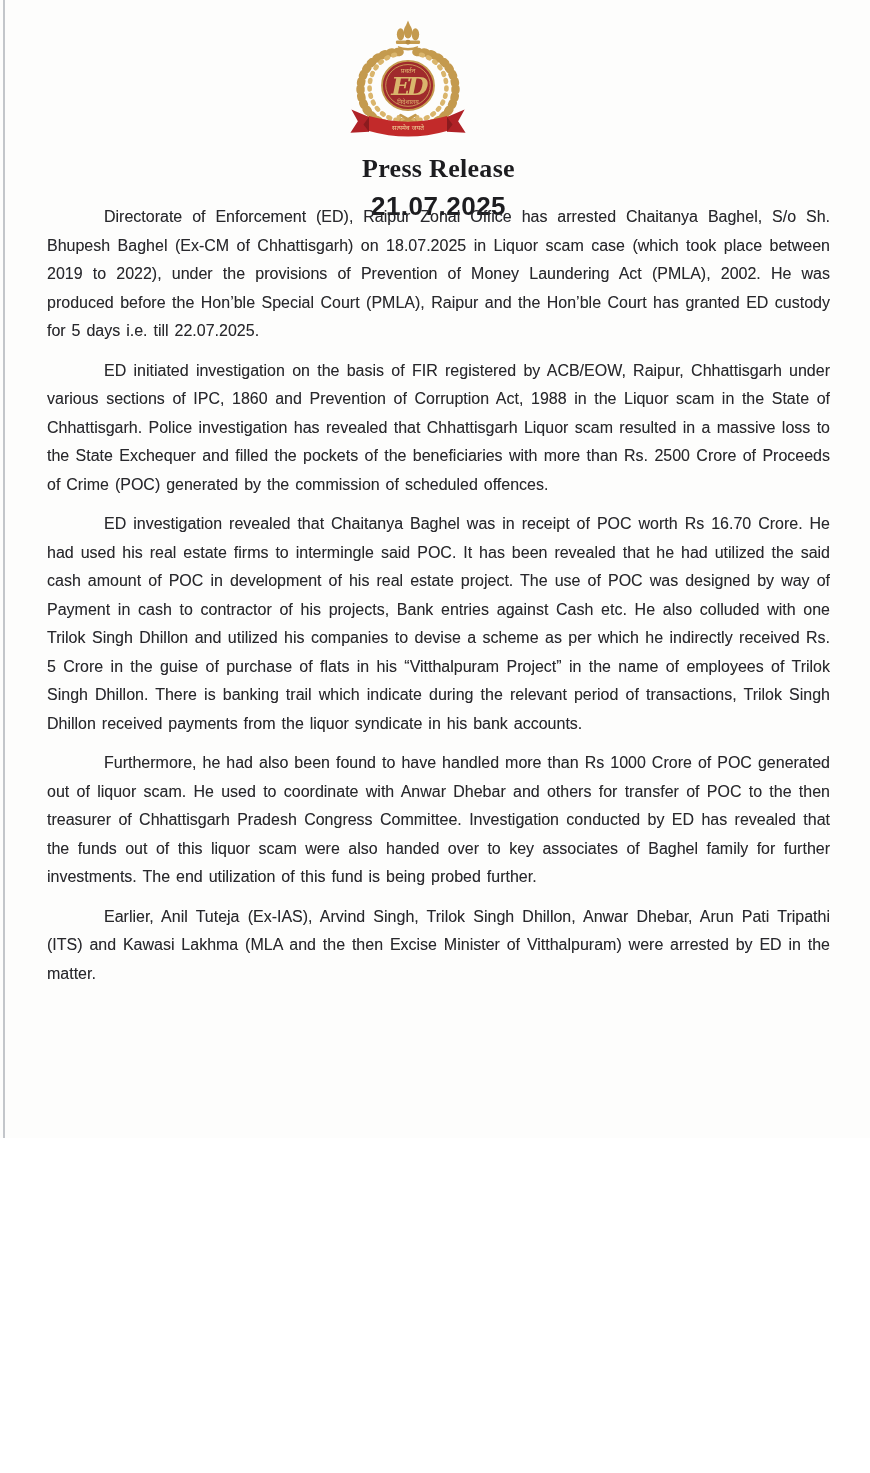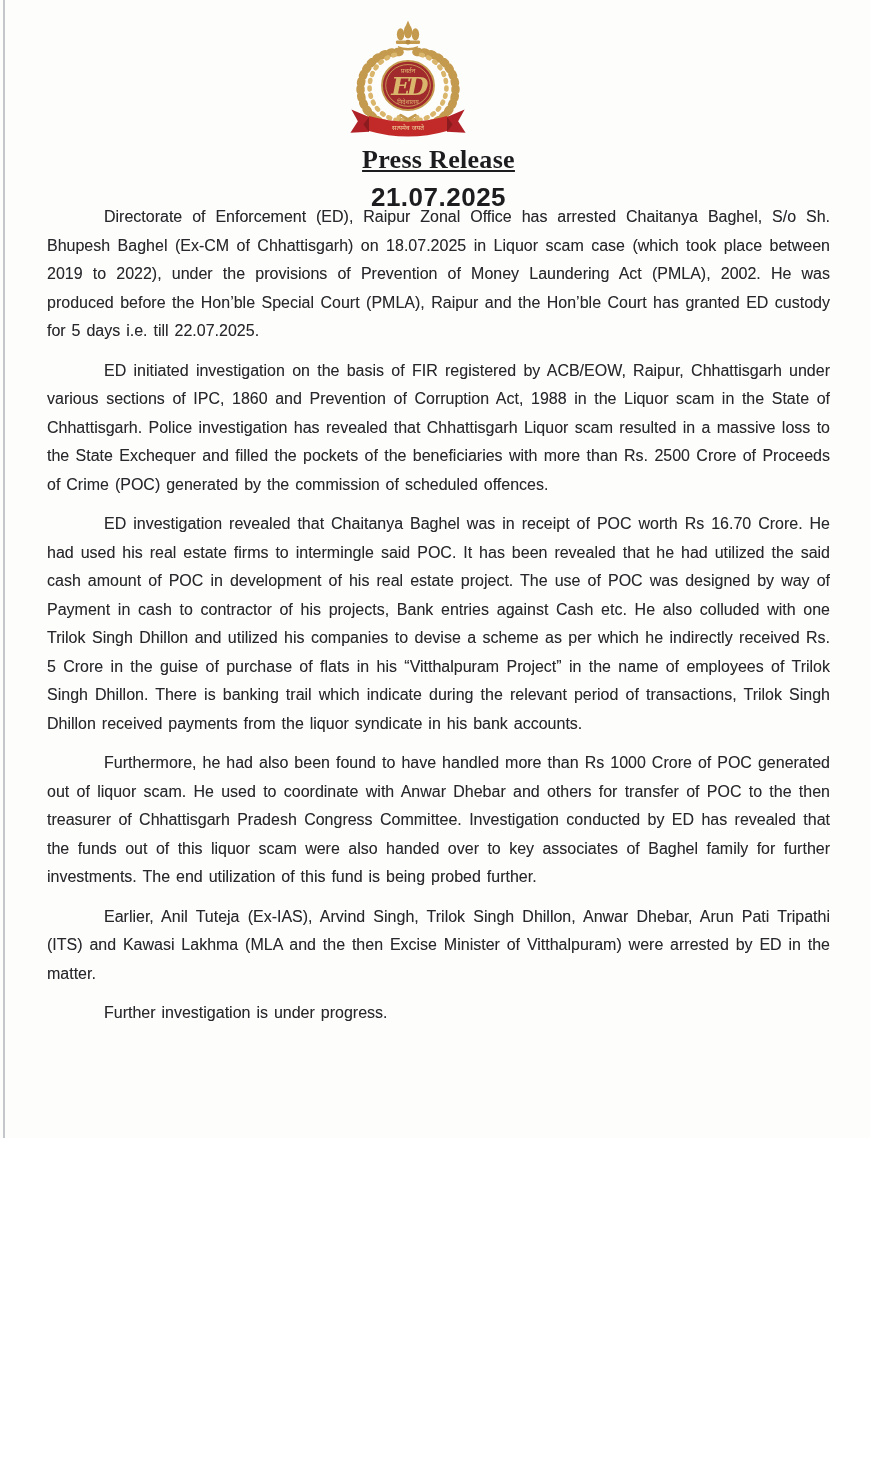--- a/index.html
+++ b/index.html
@@ -28,23 +28,22 @@
     margin: 13px auto 0;
     position: relative;
     left: -31px;
   }
   .doc-title {
     font-family: "Liberation Serif", serif;
     font-weight: bold;
     font-size: 26px;
     line-height: 28px;
     color: #1d1d20;
-    margin-top: 3px;
+    margin-top: 12px;
     letter-spacing: 0.3px;
-    text-decoration: underline;
   }
   .doc-date {
     font-family: "Liberation Sans", sans-serif;
     font-weight: bold;
     font-size: 26px;
     line-height: 27px;
     color: #1d1d20;
     margin-top: 10px;
     letter-spacing: 0.5px;
   }
@@ -114,15 +113,14 @@
     <div class="doc-title">Press Release</div>
     <div class="doc-date">21.07.2025</div>
   </div>
 
   <div class="content">
     <p>Directorate of Enforcement (ED), Raipur Zonal Office has arrested Chaitanya Baghel, S/o Sh. Bhupesh Baghel (Ex-CM of Chhattisgarh) on 18.07.2025 in Liquor scam case (which took place between 2019 to 2022), under the provisions of Prevention of Money Laundering Act (PMLA), 2002. He was produced before the Hon’ble Special Court (PMLA), Raipur and the Hon’ble Court has granted ED custody for 5 days i.e. till 22.07.2025.</p>
     <p>ED initiated investigation on the basis of FIR registered by ACB/EOW, Raipur, Chhattisgarh under various sections of IPC, 1860 and Prevention of Corruption Act, 1988 in the Liquor scam in the State of Chhattisgarh. Police investigation has revealed that Chhattisgarh Liquor scam resulted in a massive loss to the State Exchequer and filled the pockets of the beneficiaries with more than Rs. 2500 Crore of Proceeds of Crime (POC) generated by the commission of scheduled offences.</p>
     <p class="gap-before">ED investigation revealed that Chaitanya Baghel was in receipt of POC worth Rs 16.70 Crore. He had used his real estate firms to intermingle said POC. It has been revealed that he had utilized the said cash amount of POC in development of his real estate project. The use of POC was designed by way of Payment in cash to contractor of his projects, Bank entries against Cash etc. He also colluded with one Trilok Singh Dhillon and utilized his companies to devise a scheme as per which he indirectly received Rs. 5 Crore in the guise of purchase of flats in his “Vitthalpuram Project” in the name of employees of Trilok Singh Dhillon. There is banking trail which indicate during the relevant period of transactions, Trilok Singh Dhillon received payments from the liquor syndicate in his bank accounts.</p>
     <p>Furthermore, he had also been found to have handled more than Rs 1000 Crore of POC generated out of liquor scam. He used to coordinate with Anwar Dhebar and others for transfer of POC to the then treasurer of Chhattisgarh Pradesh Congress Committee.  Investigation conducted by ED has revealed that the funds out of this liquor scam were also handed over to key associates of Baghel family for further investments. The end utilization of this fund is being probed further.</p>
     <p>Earlier,  Anil Tuteja (Ex-IAS), Arvind Singh, Trilok Singh Dhillon, Anwar Dhebar, Arun Pati Tripathi (ITS) and Kawasi Lakhma (MLA and the then Excise Minister of Vitthalpuram) were arrested by ED in the matter.</p>
-    <p>Further investigation is under progress.</p>
   </div>
 </div>
 
 </body></html>

